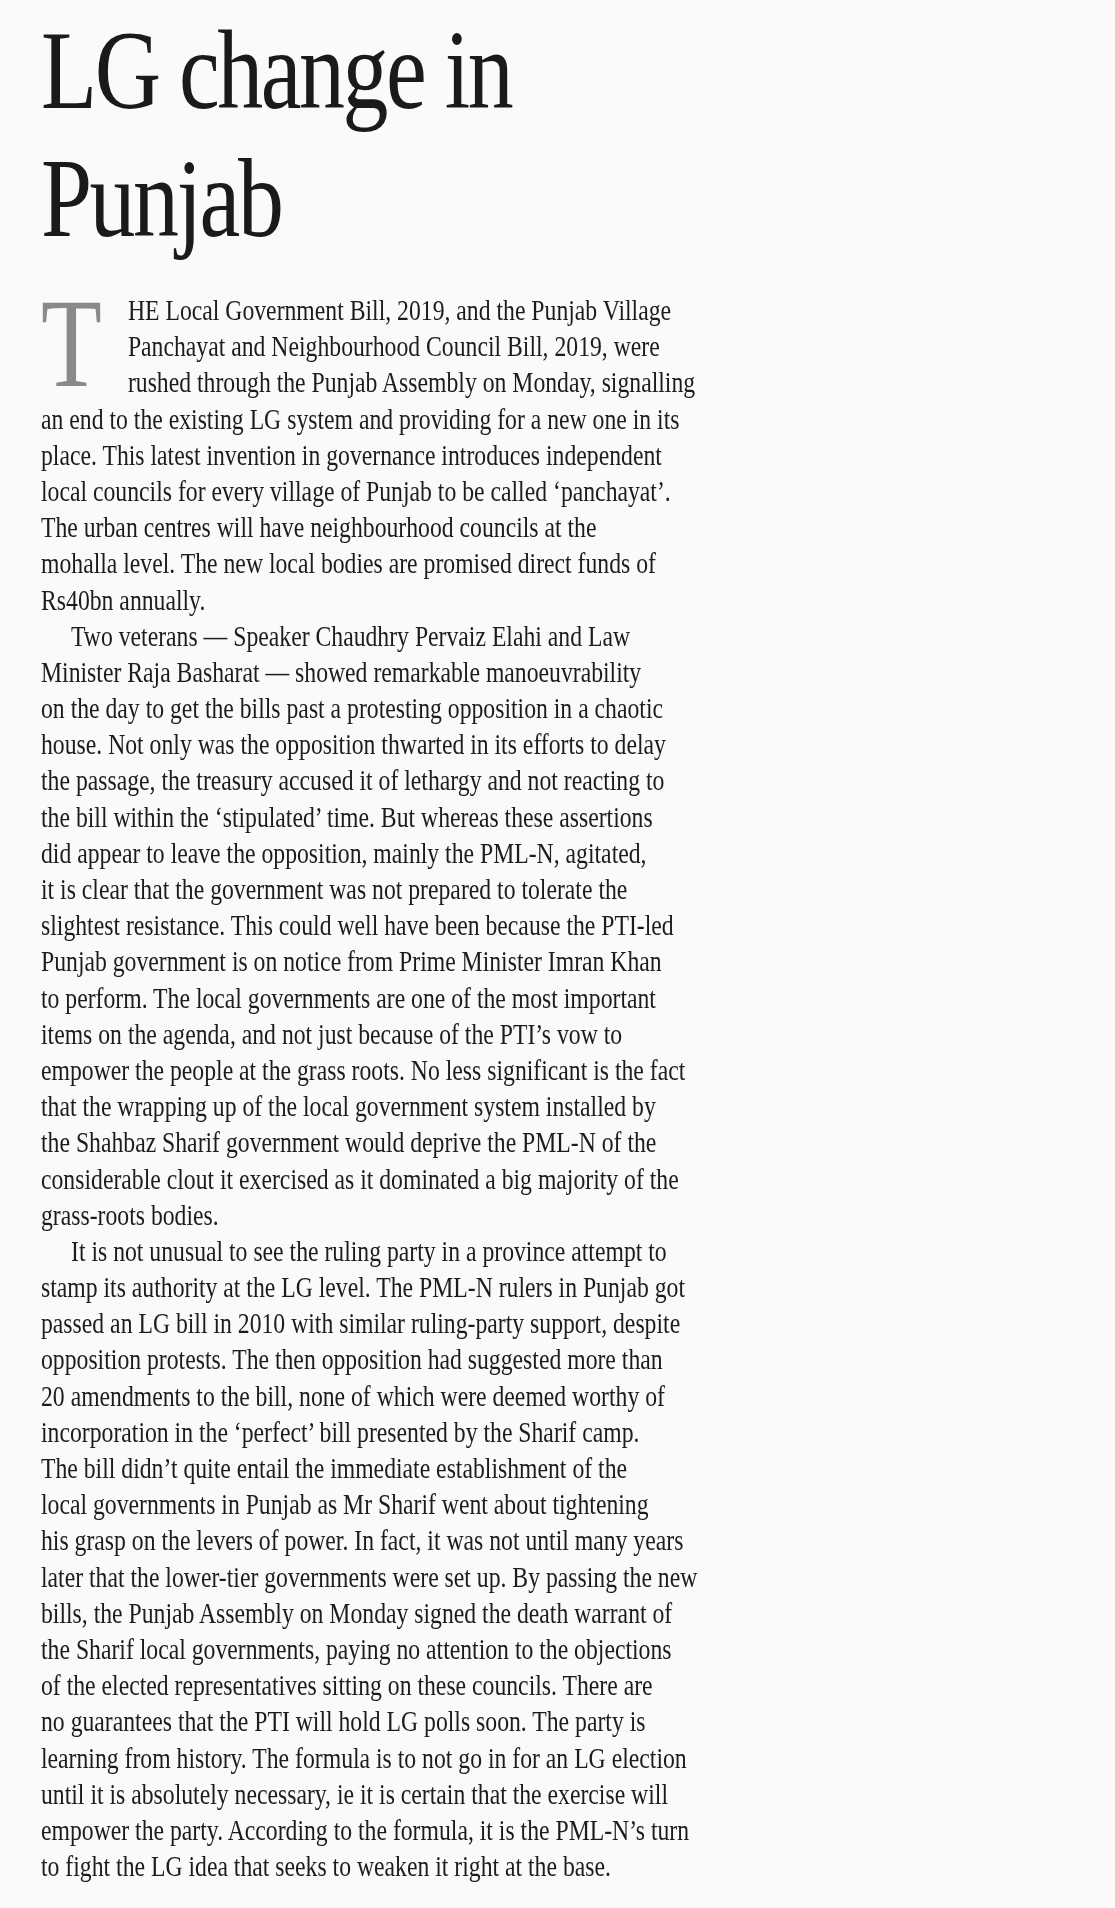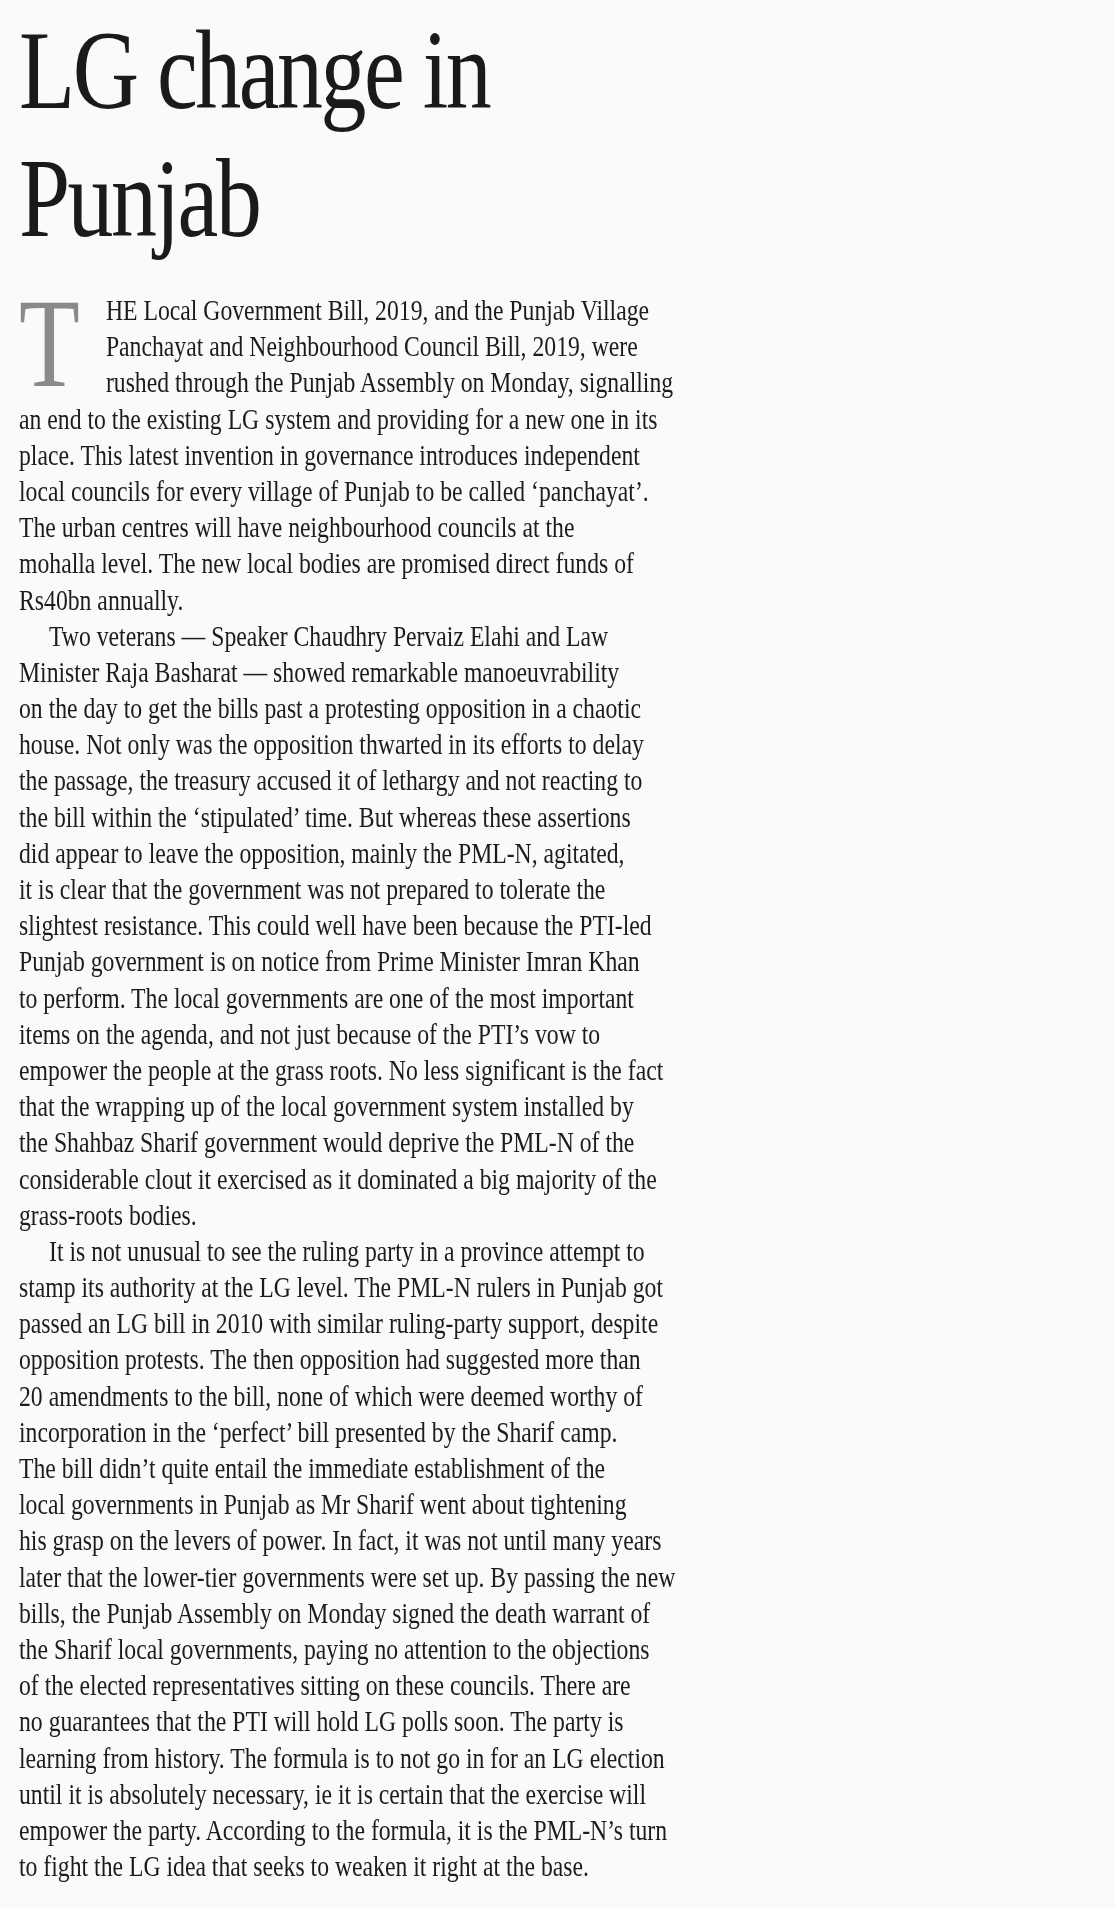--- a/index.html
+++ b/index.html
@@ -9,21 +9,21 @@
     }
     body {
       width: 1115px;
       height: 1908px;
       overflow: hidden;
       position: relative;
       color: #1c1c1c;
     }
     .article {
       position: absolute;
-      left: 19px;
+      left: 41px;
       top: 0;
       width: 1060px;
     }
     .headline {
       font-family: "Liberation Serif", "DejaVu Serif", serif;
       font-weight: normal;
       font-size: 112px;
       line-height: 128px;
       margin: 0;
       padding-top: 6px;

